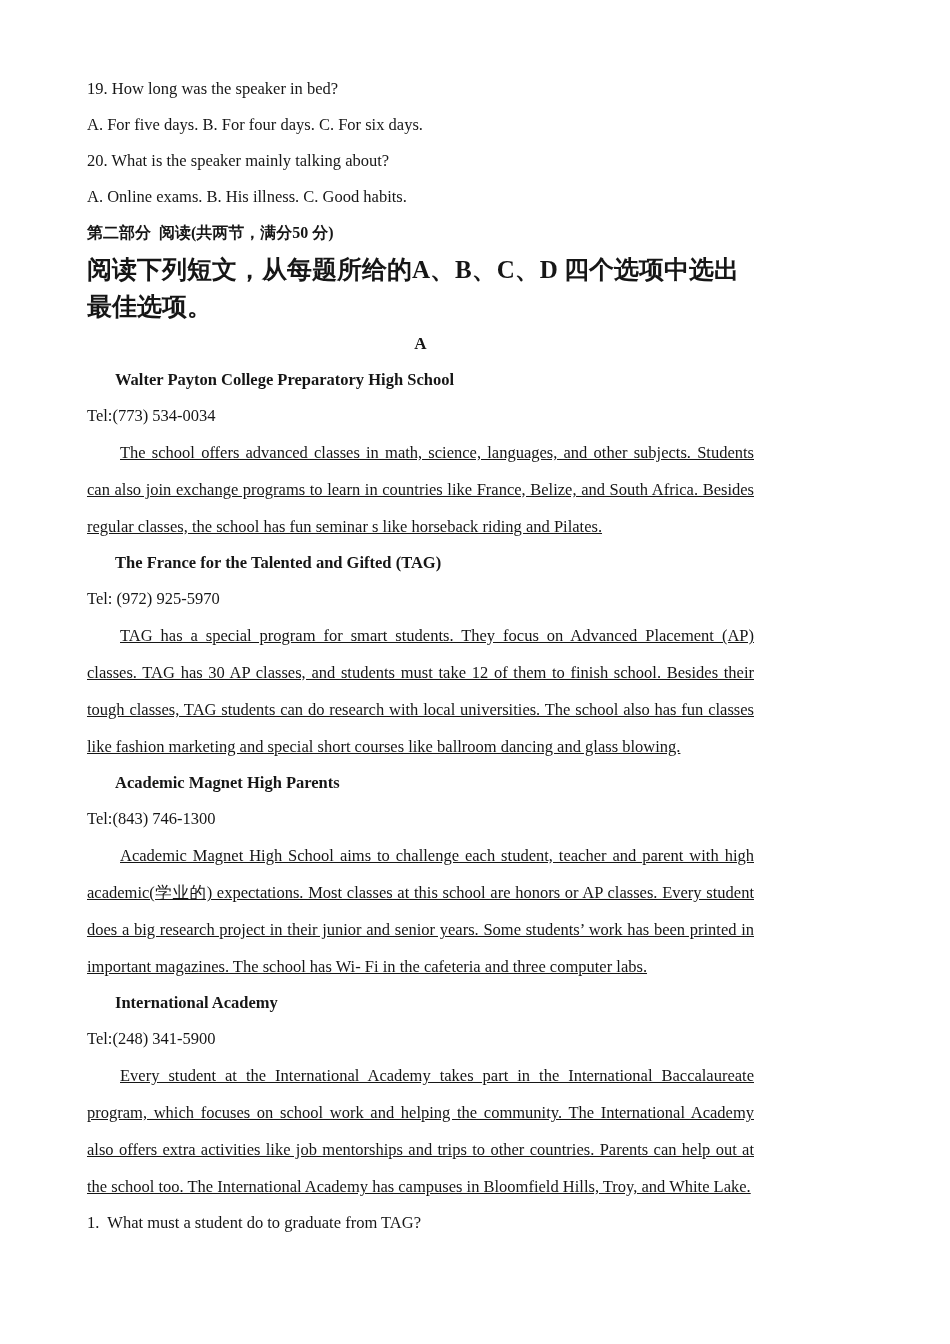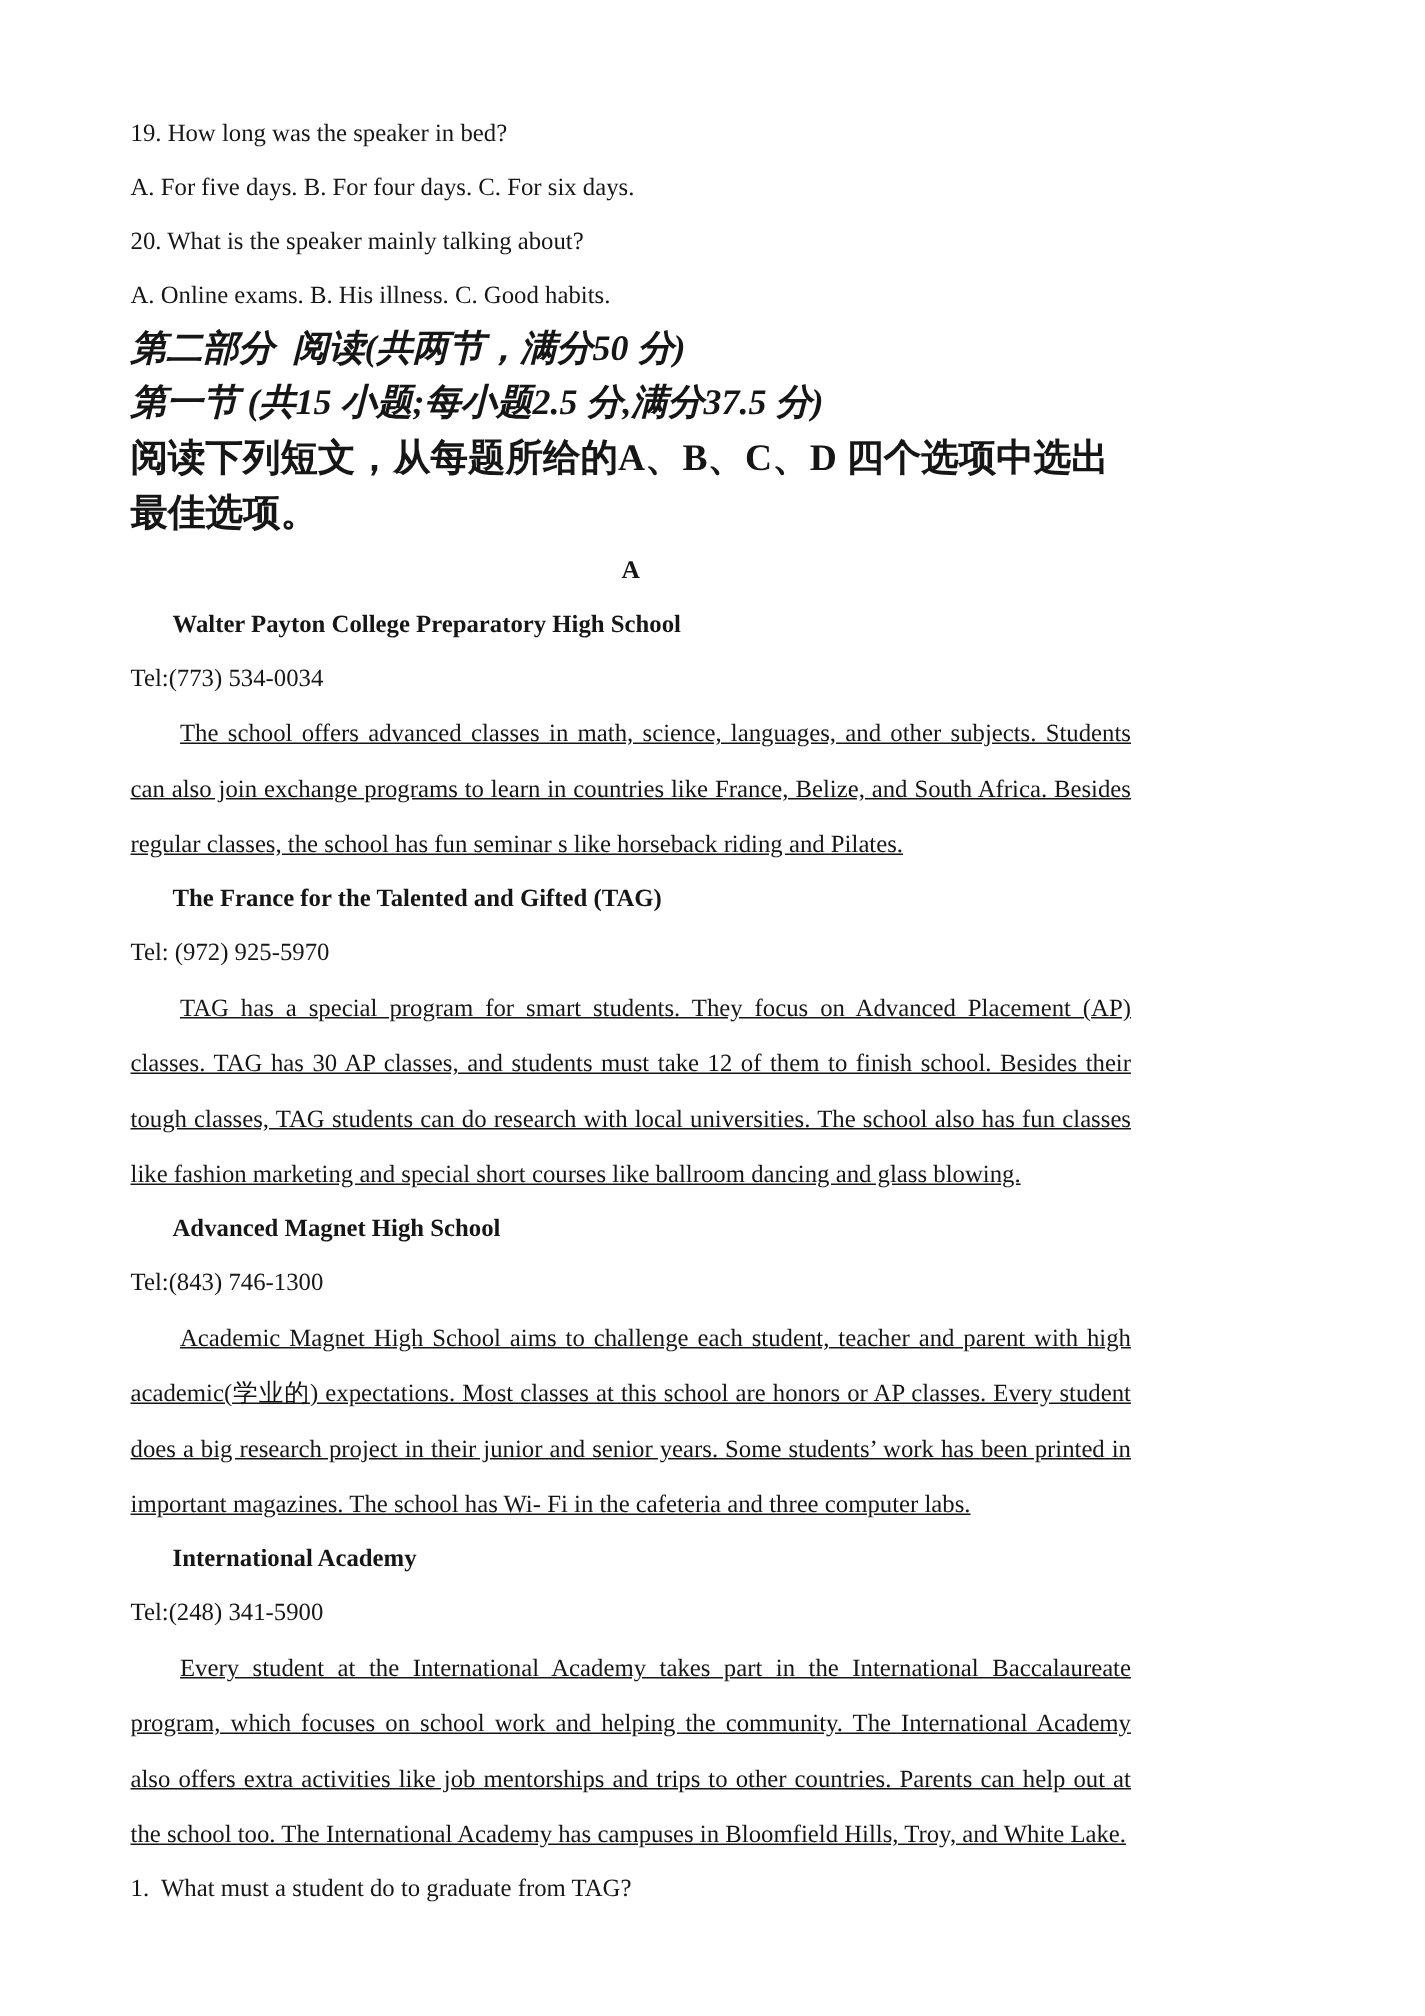--- a/index.html
+++ b/index.html
@@ -18,25 +18,24 @@
     background: #ffffff;
   }
   .line {
     font-size: 16.5px;
     line-height: 36px;
     white-space: pre-wrap;
     text-align: left;
   }
   .bold { font-weight: bold; margin-left: 28px; }
   .cn-heading {
-    font-size: 24px;
+    font-size: 16px;
     font-weight: bold;
     line-height: 36px;
     white-space: pre-wrap;
-    font-style: italic;
   }
   .cn-instructions {
     font-size: 25px;
     font-weight: bold;
     line-height: 37px;
     white-space: pre-wrap;
   }
   .passage-label {
     font-size: 17px;
     font-weight: bold;
@@ -55,39 +54,38 @@
 <body>
 
 <div class="page">
 
   <p class="line">19. How long was the speaker in bed?</p>
   <p class="line">A. For five days. B. For four days. C. For six days.</p>
   <p class="line">20. What is the speaker mainly talking about?</p>
   <p class="line">A. Online exams. B. His illness. C. Good habits.</p>
 
   <p class="cn-heading">第二部分  阅读(共两节，满分50 分)</p>
-  <p class="cn-heading">第一节 (共15 小题;每小题2.5 分,满分37.5 分)</p>
   <p class="cn-instructions">阅读下列短文，从每题所给的A、B、C、D 四个选项中选出最佳选项。</p>
 
   <p class="passage-label">A</p>
 
   <div>
     <p class="line bold">Walter Payton College Preparatory High School</p>
     <p class="line">Tel:(773) 534-0034</p>
     <p class="para">The school offers advanced classes in math, science, languages, and other subjects. Students can also join exchange programs to learn in countries like France, Belize, and South Africa. Besides regular classes, the school has fun seminar s like horseback riding and Pilates.</p>
   </div>
 
   <div>
     <p class="line bold">The France for the Talented and Gifted (TAG)</p>
     <p class="line">Tel: (972) 925-5970</p>
     <p class="para">TAG has a special program for smart students. They focus on Advanced Placement (AP) classes. TAG has 30 AP classes, and students must take 12 of them to finish school. Besides their tough classes, TAG students can do research with local universities. The school also has fun classes like fashion marketing and special short courses like ballroom dancing and glass blowing.</p>
   </div>
 
   <div>
-    <p class="line bold">Advanced Magnet High School</p>
+    <p class="line bold">Academic Magnet High Parents</p>
     <p class="line">Tel:(843) 746-1300</p>
     <p class="para">Academic Magnet High School aims to challenge each student, teacher and parent with high academic(学业的) expectations. Most classes at this school are honors or AP classes. Every student does a big research project in their junior and senior years. Some students’ work has been printed in important magazines. The school has Wi- Fi in the cafeteria and three computer labs.</p>
   </div>
 
   <div>
     <p class="line bold">International Academy</p>
     <p class="line">Tel:(248) 341-5900</p>
     <p class="para">Every student at the International Academy takes part in the International Baccalaureate program, which focuses on school work and helping the community. The International Academy also offers extra activities like job mentorships and trips to other countries. Parents can help out at the school too. The International Academy has campuses in Bloomfield Hills, Troy, and White Lake.</p>
   </div>
 

